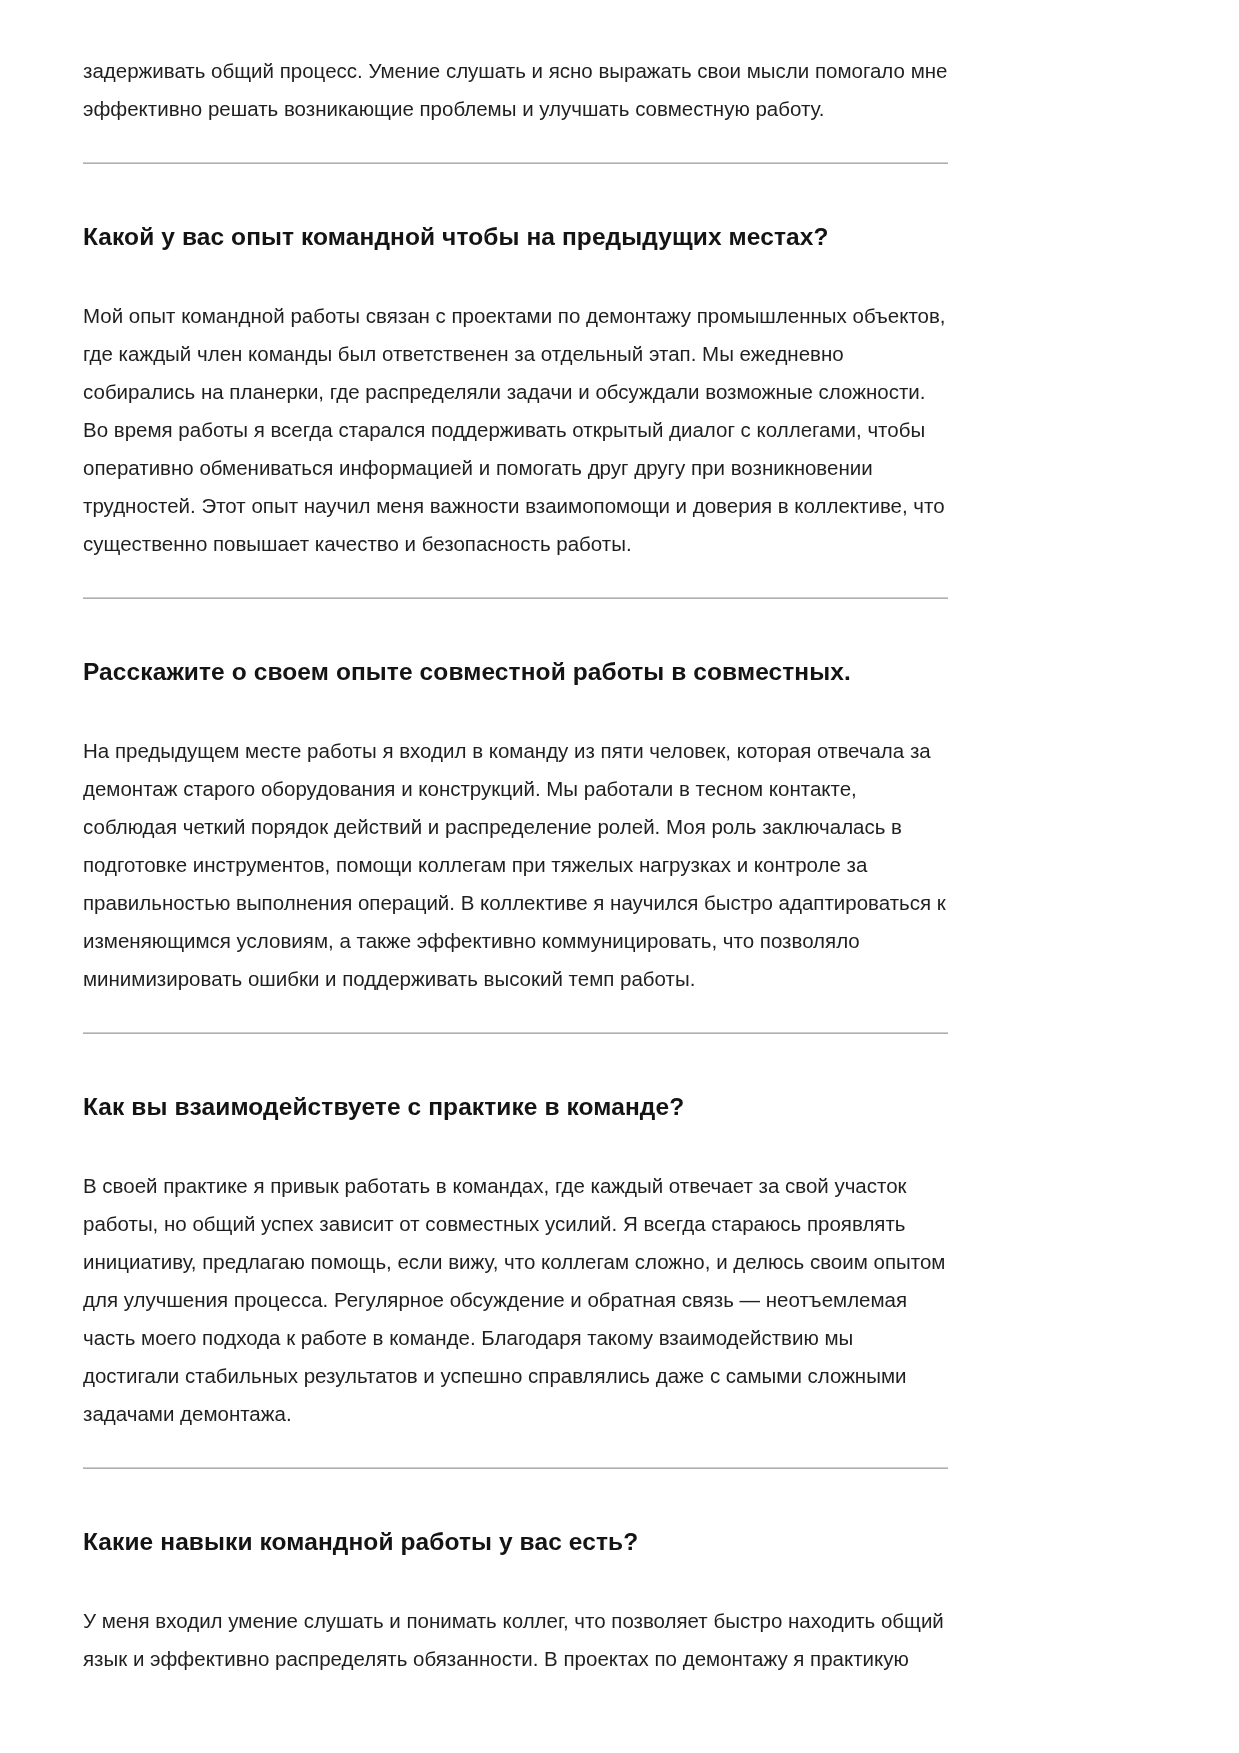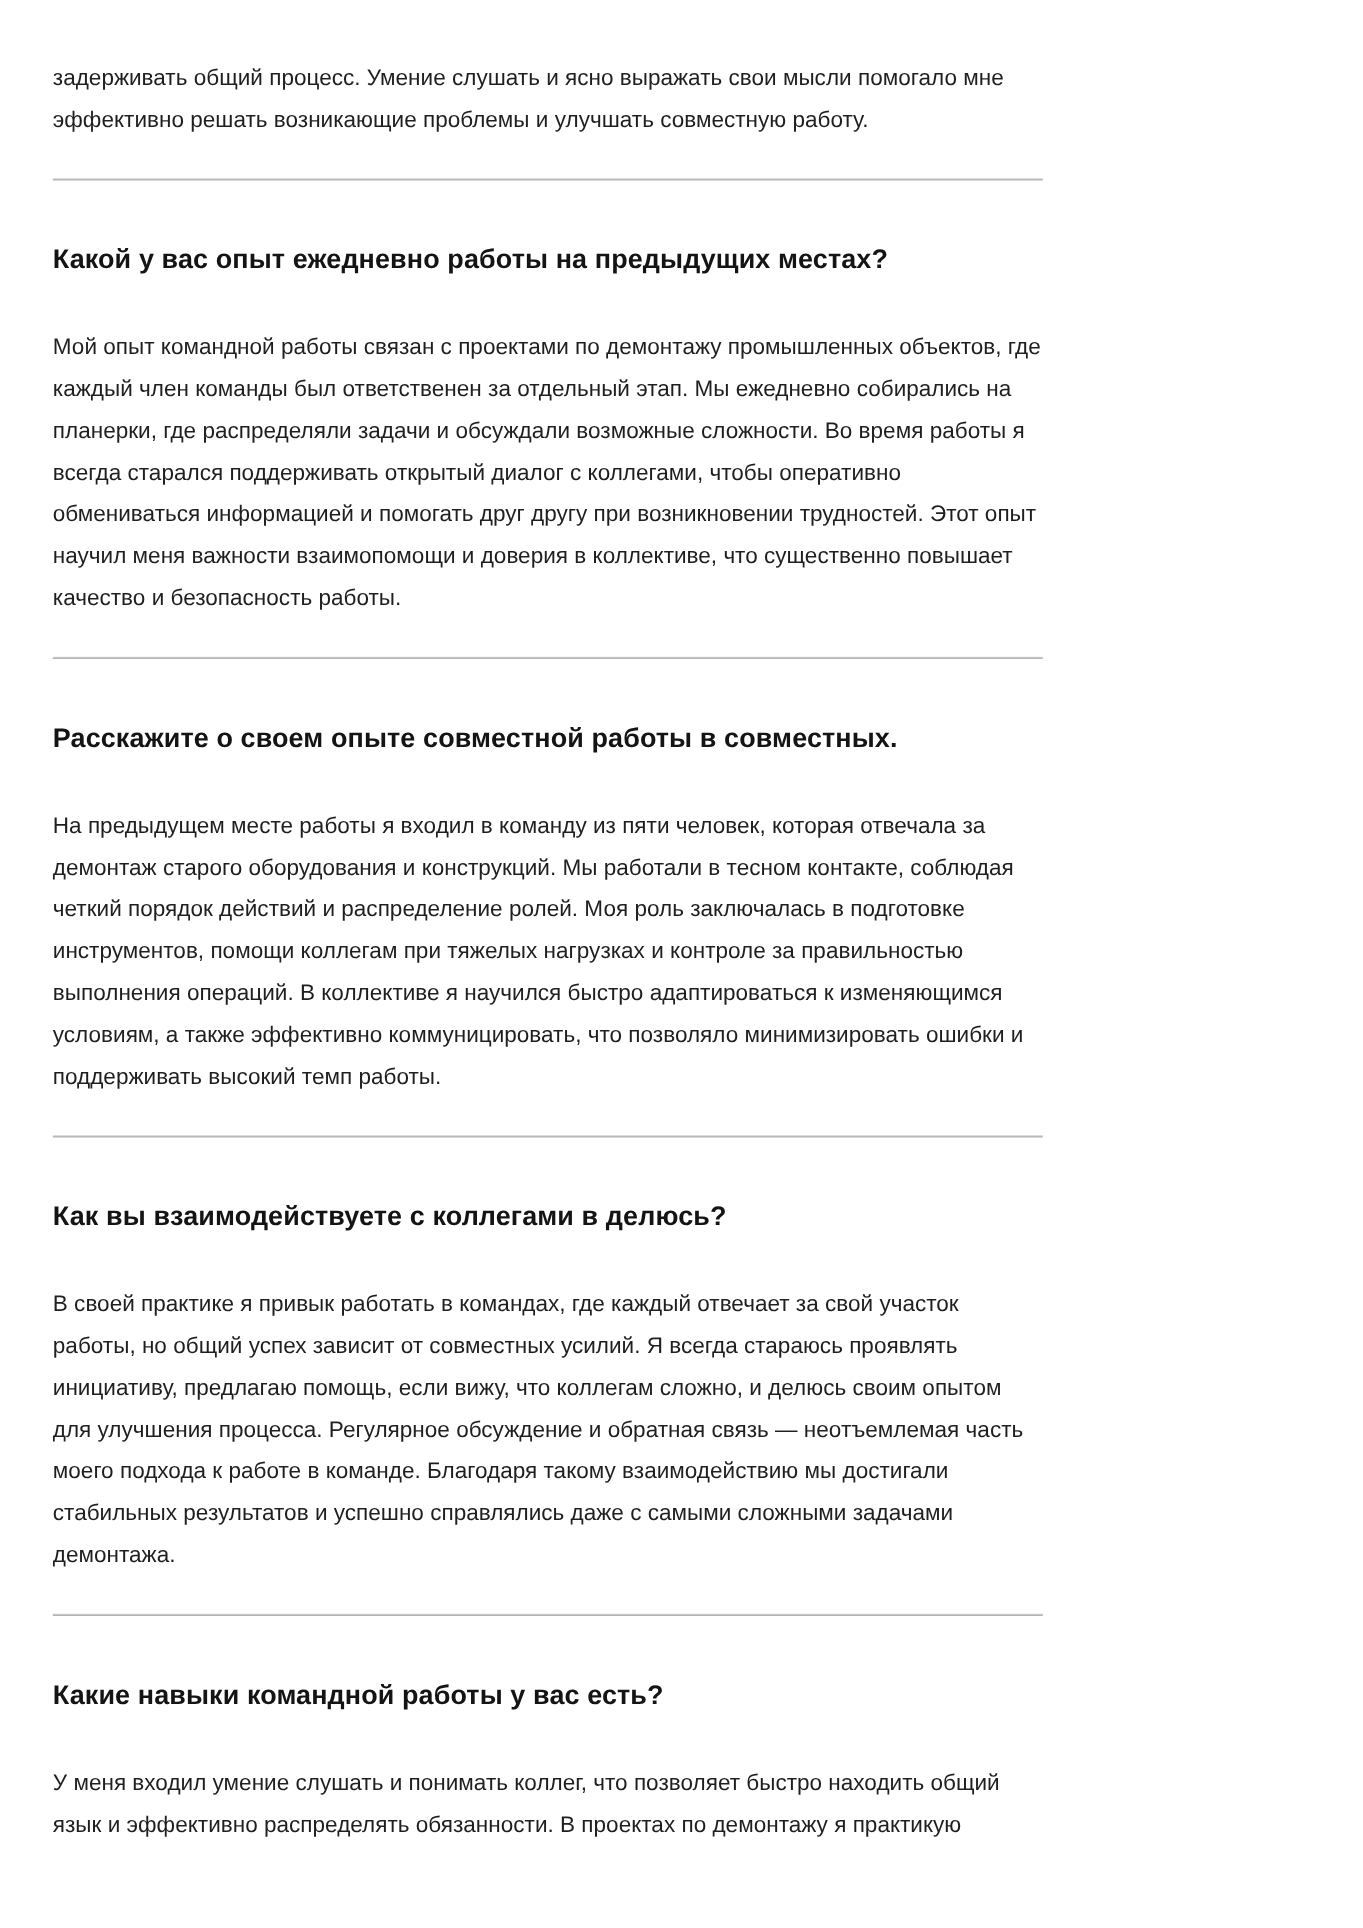--- a/index.html
+++ b/index.html
@@ -10,21 +10,21 @@
   body {
     width: 1239px;
     height: 1753px;
     overflow: hidden;
     font-family: "Liberation Sans", "DejaVu Sans", sans-serif;
     color: #1f1f1f;
   }
   .doc {
     box-sizing: border-box;
     width: 1023px;
-    padding: 52px 75px 0 48px;
+    padding: 52px 75px 0 83px;
   }
   .body-text {
     margin: 0;
     font-size: 20.5px;
     line-height: 38px;
     color: #1f1f1f;
     text-align: left;
   }
   .qa-divider {
     border: none;
@@ -42,33 +42,33 @@
   }
 </style>
 </head>
 <body>
 
 <main class="doc">
   <p class="body-text">задерживать общий процесс. Умение слушать и ясно выражать свои мысли помогало мне эффективно решать возникающие проблемы и улучшать совместную работу.</p>
   <div id="sections">
   <section class="qa-section">
     <hr class="qa-divider">
-    <h3 class="question">Какой у вас опыт ежедневно работы на предыдущих местах?</h3>
+    <h3 class="question">Какой у вас опыт командной чтобы на предыдущих местах?</h3>
     <p class="body-text answer">Мой опыт командной работы связан с проектами по демонтажу промышленных объектов, где каждый член команды был ответственен за отдельный этап. Мы ежедневно собирались на планерки, где распределяли задачи и обсуждали возможные сложности. Во время работы я всегда старался поддерживать открытый диалог с коллегами, чтобы оперативно обмениваться информацией и помогать друг другу при возникновении трудностей. Этот опыт научил меня важности взаимопомощи и доверия в коллективе, что существенно повышает качество и безопасность работы.</p>
   </section>
 
   <section class="qa-section">
     <hr class="qa-divider">
     <h3 class="question">Расскажите о своем опыте совместной работы в совместных.</h3>
     <p class="body-text answer">На предыдущем месте работы я входил в команду из пяти человек, которая отвечала за демонтаж старого оборудования и конструкций. Мы работали в тесном контакте, соблюдая четкий порядок действий и распределение ролей. Моя роль заключалась в подготовке инструментов, помощи коллегам при тяжелых нагрузках и контроле за правильностью выполнения операций. В коллективе я научился быстро адаптироваться к изменяющимся условиям, а также эффективно коммуницировать, что позволяло минимизировать ошибки и поддерживать высокий темп работы.</p>
   </section>
 
   <section class="qa-section">
     <hr class="qa-divider">
-    <h3 class="question">Как вы взаимодействуете с коллегами в делюсь?</h3>
+    <h3 class="question">Как вы взаимодействуете с практике в команде?</h3>
     <p class="body-text answer">В своей практике я привык работать в командах, где каждый отвечает за свой участок работы, но общий успех зависит от совместных усилий. Я всегда стараюсь проявлять инициативу, предлагаю помощь, если вижу, что коллегам сложно, и делюсь своим опытом для улучшения процесса. Регулярное обсуждение и обратная связь — неотъемлемая часть моего подхода к работе в команде. Благодаря такому взаимодействию мы достигали стабильных результатов и успешно справлялись даже с самыми сложными задачами демонтажа.</p>
   </section>
 
   <section class="qa-section">
     <hr class="qa-divider">
     <h3 class="question">Какие навыки командной работы у вас есть?</h3>
     <p class="body-text answer">У меня входил умение слушать и понимать коллег, что позволяет быстро находить общий язык и эффективно распределять обязанности. В проектах по демонтажу я практикую</p>
   </section>
 </div>
 </main>

